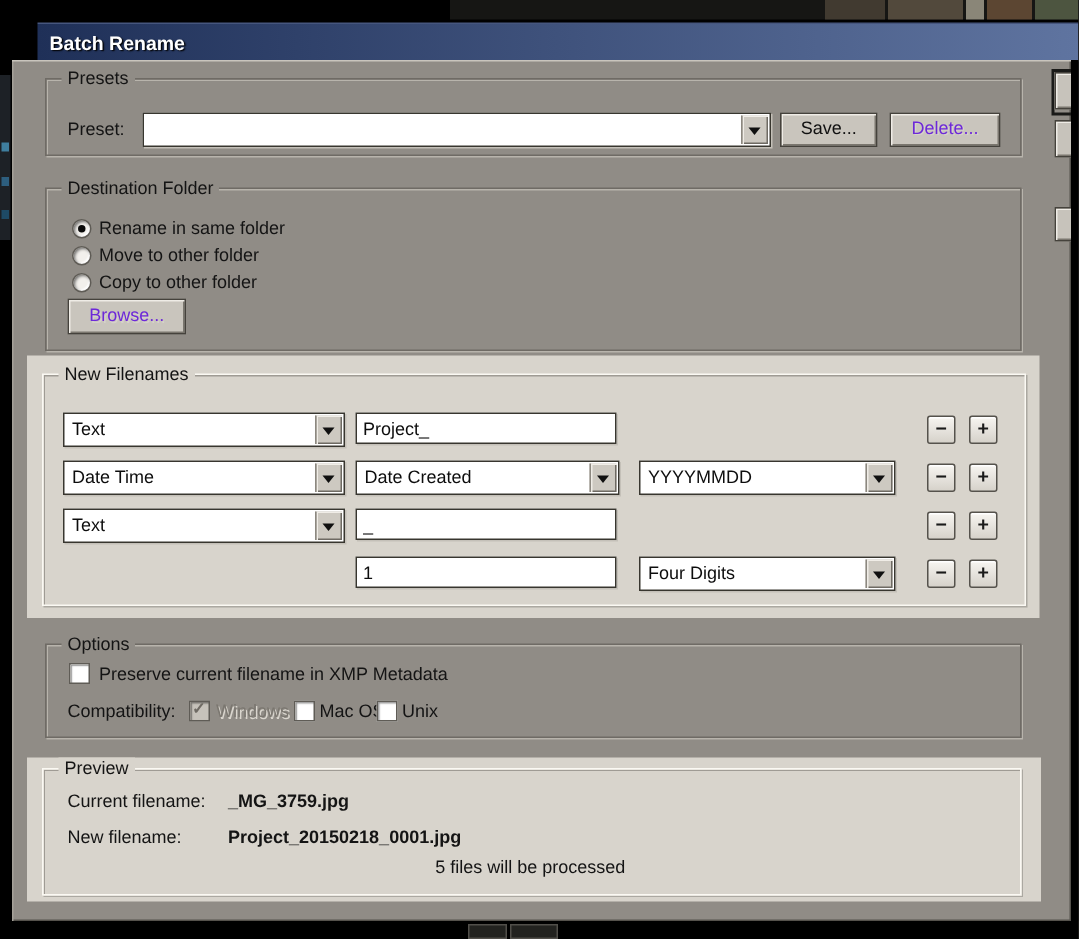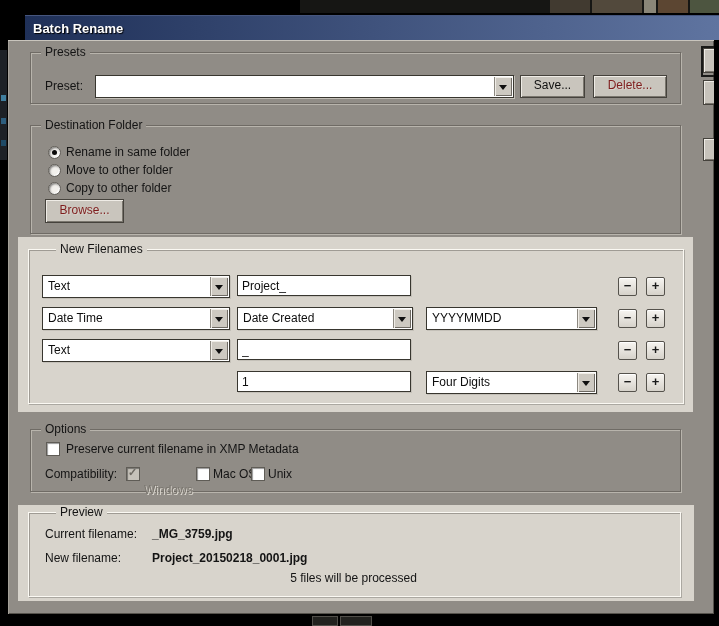--- a/index.html
+++ b/index.html
@@ -13,42 +13,42 @@
   #titlebar .ttl{position:absolute;left:8px;top:5px;color:#fff;font-weight:bold;font-size:13px;
                  text-shadow:1px 1px 1px #000;white-space:nowrap;}
   
   #body{left:8px;top:40px;width:706px;height:574px;background:#908c86;
         box-shadow:inset 0 1px 0 #c9c5bd,inset 1px 0 0 #a5a199,inset -1px 0 0 #55524c,inset 0 -1px 0 #55524c;}
   
   .gbox{border:1px solid #6f6b65;box-shadow:1px 1px 0 #b8b4ac,inset 1px 1px 0 #b8b4ac;}
   .gbox-light{border:1px solid #fbf9f3;box-shadow:inset 1px 1px 0 rgba(90,87,80,.45),1px 1px 0 rgba(90,87,80,.35);}
   .legend{position:absolute;top:-8px;left:10px;padding:0 4px;font-size:12px;color:#141414;white-space:nowrap;}
   .legend-gray{background:#908c86;}
-  .legend-band{background:#d8d4cc;margin-left:17px;}
+  .legend-band{background:#d8d4cc;}
   .band{background:#d8d4cc;}
   .lbl{white-space:nowrap;color:#141414;}
-  .dis{color:#7b7770;text-shadow:1px 1px 0 #dad6ce;margin-top:16px;}
+  .dis{color:#7b7770;text-shadow:1px 1px 0 #dad6ce;}
   
   .combo{height:21px;background:#fff;border:1px solid #38362f;box-shadow:1px 1px 0 #c4c0b8;}
   .combo .txt{position:absolute;left:5px;top:3px;color:#0d0d0d;white-space:nowrap;}
   .combo .arrow{position:absolute;top:1px;right:1px;bottom:1px;width:17px;background:#cdc9c1;
                 border-left:1px solid #8c8880;box-shadow:inset 1px 1px 0 #f0ede7,inset -1px -1px 0 #6e6a63;}
   .combo .arrow::after{content:"";position:absolute;left:4px;top:8px;
                        border:4px solid transparent;border-top:5px solid #101010;}
   .sel-fill{position:absolute;top:1px;left:1px;right:19px;bottom:1px;background:#1c3a6e;
             outline:1px dotted #e8edf5;outline-offset:-2px;}
   .sel-fill .txt{position:absolute;left:4px;top:2px;color:#fff;white-space:nowrap;}
   .field{position:absolute;height:19px;background:#fff;border:1px solid #38362f;
          box-shadow:1px 1px 0 #c4c0b8;font-family:"Liberation Sans",sans-serif;
          font-size:12px;color:#0d0d0d;padding:0 4px;margin:0;outline:none;}
   
   .btn3d{background:#c9c5bd;border:1px solid #45423c;
          box-shadow:inset 1px 1px 0 #efece6,inset -1px -1px 0 #7a766e;
          text-align:center;color:#101010;line-height:19px;}
-  .btn3d.dis-btn{color:#7f1d1d;text-shadow:1px 1px 0 #d6d2ca;}
+  .btn3d.dis-btn{color:#6d28d9;text-shadow:1px 1px 0 #d6d2ca;}
   .sq{width:17px;height:17px;background:linear-gradient(180deg,#f7f5f1,#d6d2ca);
       border:1px solid #55524c;border-radius:2px;box-shadow:inset 0 1px 0 #fff;
       text-align:center;line-height:15px;font-weight:bold;font-size:13px;color:#1a1a1a;}
   
   .radio{width:11px;height:11px;border-radius:50%;background:#f2f0ec;border:1px solid #5f5c56;
          box-shadow:inset 1px 1px 2px rgba(0,0,0,.5),inset -1px -1px 1px #fff;}
   .radio.sel::after{content:"";position:absolute;left:3px;top:3px;width:5px;height:5px;
                     background:#0a0a0a;border-radius:50%;}
   .cbx{width:12px;height:12px;background:#fff;border:1px solid #5f5c56;
        box-shadow:inset 1px 1px 1px rgba(0,0,0,.4);}

